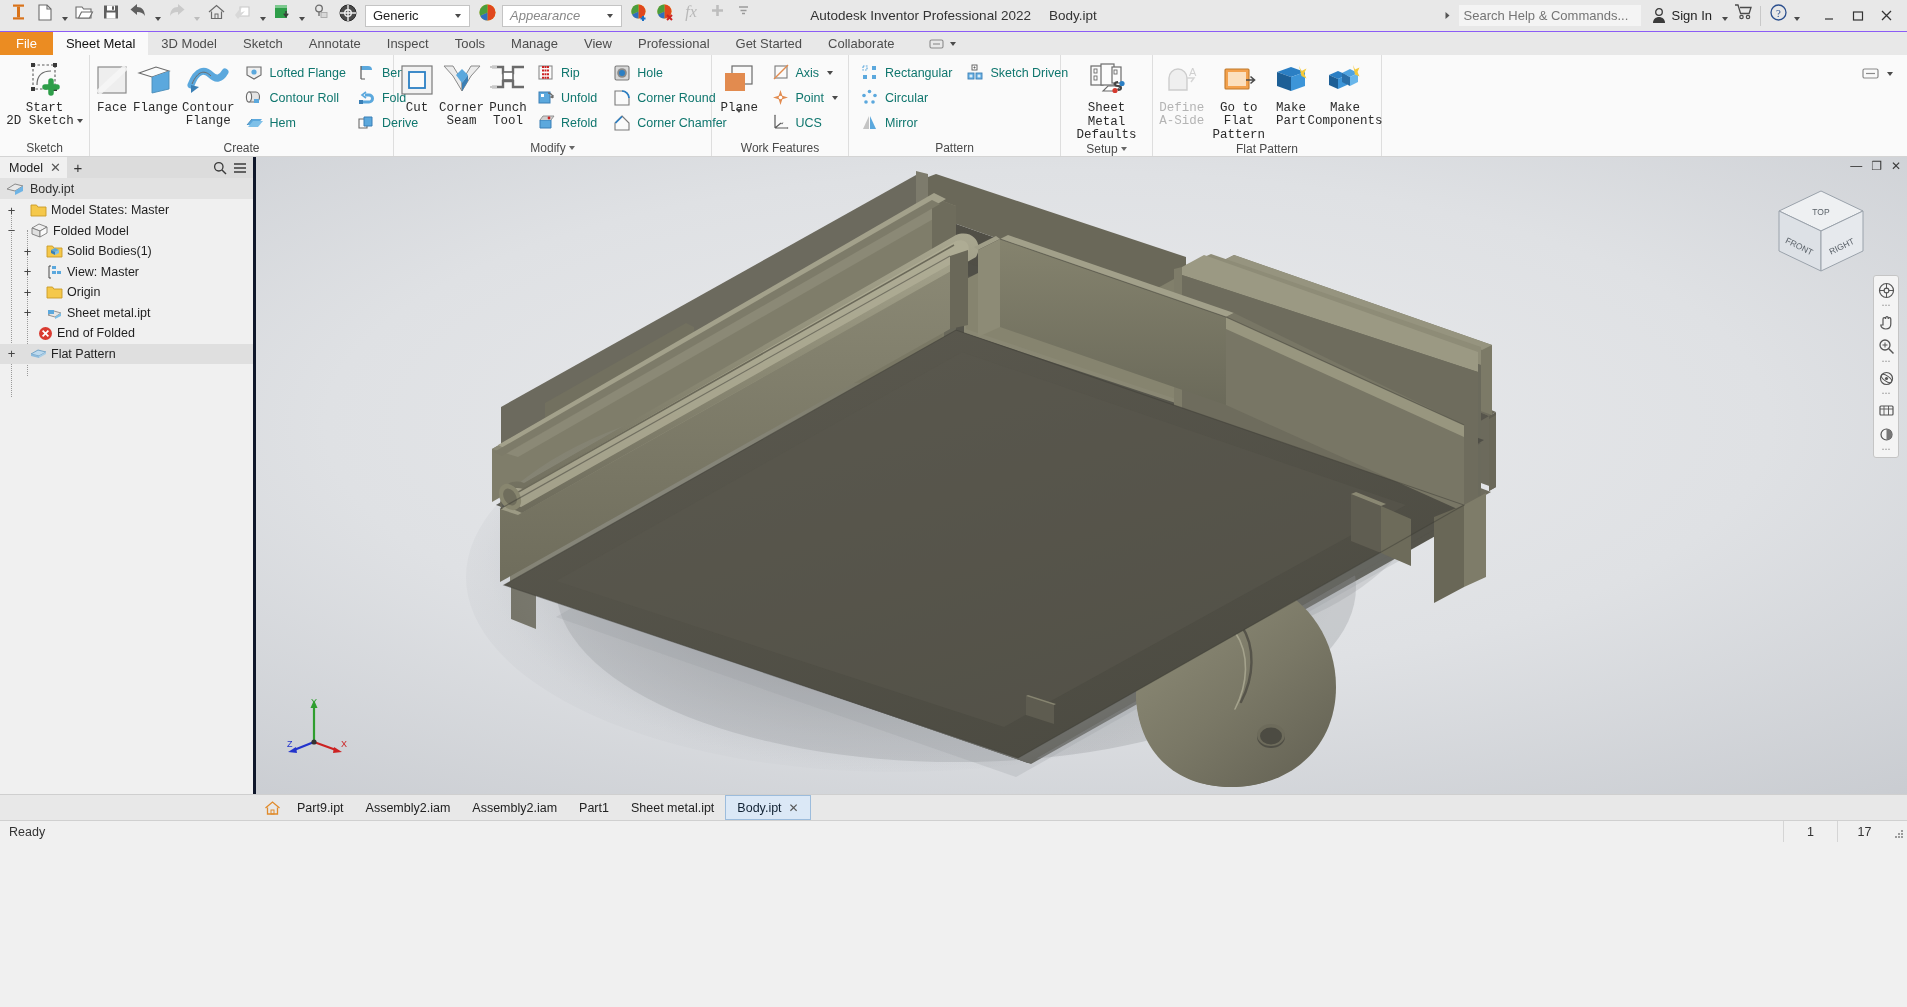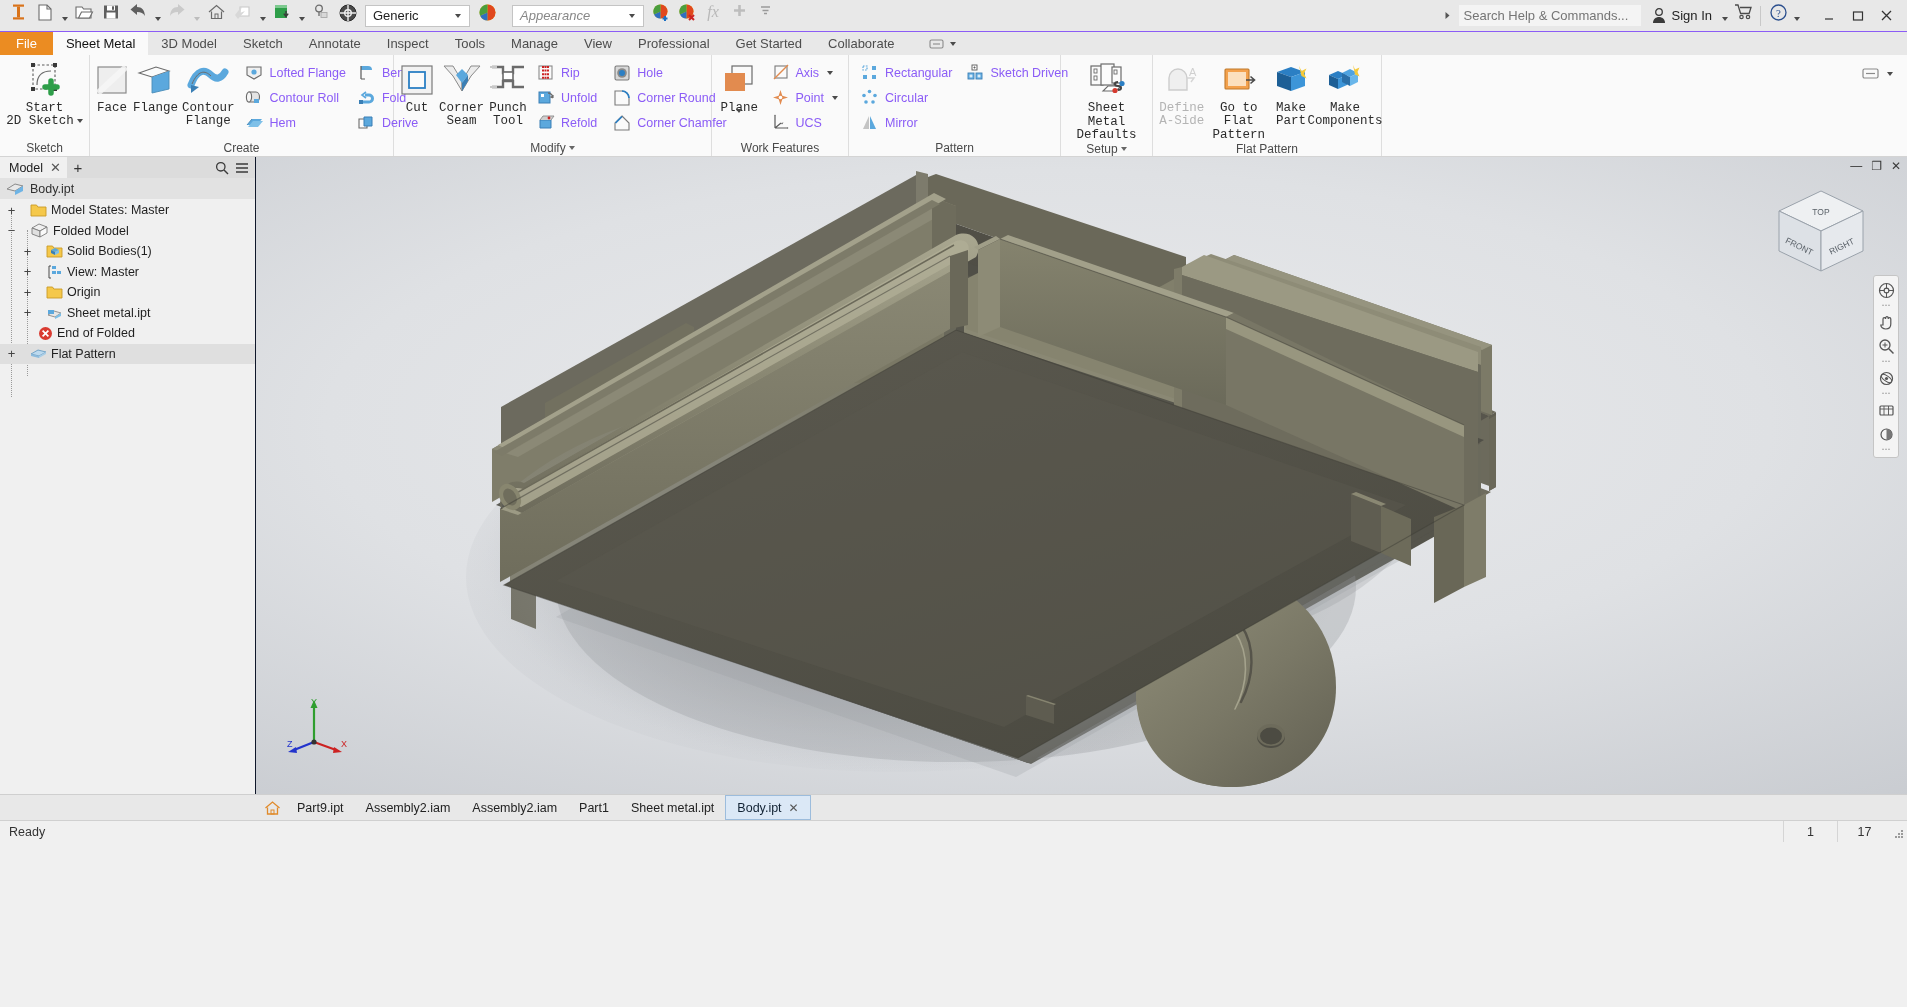--- a/index.html
+++ b/index.html
@@ -175,21 +175,21 @@
   .col { display: flex; flex-direction: column; gap: 0px; padding-top: 1px; }
   .small-btn {
     height: 25px;
     display: flex; align-items: center;
     gap: 6px;
     padding: 0 7px 0 4px;
     border-radius: 2px;
     cursor: default;
     white-space: nowrap;
   }
-  .small-btn .sl { font-size: 12.5px; color: #8b5cf6; }
+  .small-btn .sl { font-size: 12.5px; color: #0f766e; }
   .small-btn .si { width: 19px; height: 19px; display: flex; align-items: center; justify-content: center; flex: 0 0 19px; }
   .small-btn .caret-d { margin-left: 2px; }
 
   .ribbon-right {
     margin-left: auto;
     display: flex; align-items: flex-start;
     padding: 8px 10px 0 0;
   }
   .rr-btn {
     display: flex; align-items: center; gap: 4px;
@@ -201,21 +201,21 @@
     display: flex;
     height: 637px;
     position: relative;
   }
 
   
   .browser {
     width: 256px;
     background: #f0f0f0;
     display: flex; flex-direction: column;
-    border-right: 1px solid #0f172a;
+    border-right: 3px solid #0f172a;
   }
   .br-tabs {
     height: 21px;
     display: flex; align-items: stretch;
     background: #dcdcdc;
     font-size: 12.5px;
   }
   .br-tab {
     background: #f0f0f0;
     display: flex; align-items: center;
@@ -456,21 +456,21 @@
 
   <div class="qat-btn" style="margin-left:4px">
     <svg width="19" height="19" viewBox="0 0 19 19">
         <circle cx="9.5" cy="9.5" r="8" fill="#f3c01a"></circle>
         <path d="M9.5 1.5 A8 8 0 0 1 9.5 17.5 z" fill="#e0471e"></path>
         <path d="M9.5 1.5 A8 8 0 0 0 2.2 12.8 L9.5 9.5 z" fill="#4a9e3e"></path>
         <path d="M2.2 12.8 A8 8 0 0 0 9.5 17.5 L9.5 9.5 z" fill="#2f6fc0"></path>
       </svg>
   </div>
 
-  <div class="combo ital" style="width:132px;margin-left:12px">
+  <div class="combo ital" style="width:120px;margin-left:2px">
     <span class="cval">Appearance</span>
     <span class="cdrop">
         <span class="caret-d"></span>
       </span>
   </div>
 
   <div class="qat-btn" style="margin-left:4px">
     <svg width="19" height="19" viewBox="0 0 19 19">
         <circle cx="8.5" cy="8.5" r="7" fill="#f3c01a"></circle>
         <path d="M8.5 1.5 A7 7 0 0 1 8.5 15.5 z" fill="#e0471e"></path>
@@ -495,20 +495,23 @@
     <svg width="15" height="15" viewBox="0 0 15 15">
         <path d="M7.5 2 v11 M2 7.5 h11" stroke="#bdbdbd" stroke-width="2.6"></path>
       </svg>
   </div>
   <div class="qat-btn">
     <svg width="13" height="13" viewBox="0 0 13 13">
         <path d="M2 4 h9 M3.5 7.5 h6 M5 10.5 h3" stroke="#9a9a9a" stroke-width="1.3"></path>
       </svg>
   </div>
 
+  <div class="app-title">
+    <span>Autodesk Inventor Professional 2022</span><span class="doc">Body.ipt</span>
+  </div>
 
   <div class="tb-right">
     <svg width="13" height="13" viewBox="0 0 13 13" style="margin-right:5px">
         <path d="M4.5 3 L8.5 6.5 L4.5 10 z" fill="#555"></path>
       </svg>
     <input class="search-box" placeholder="Search Help &amp; Commands..." style="">
     <div class="signin">
       <svg width="16" height="17" viewBox="0 0 16 17">
           <circle cx="8" cy="5" r="3.3" fill="none" stroke="#3a3a3a" stroke-width="1.3"></circle>
           <path d="M2 16 c0 -4 3 -6 6 -6 s6 2 6 6" fill="#3a3a3a"></path>

